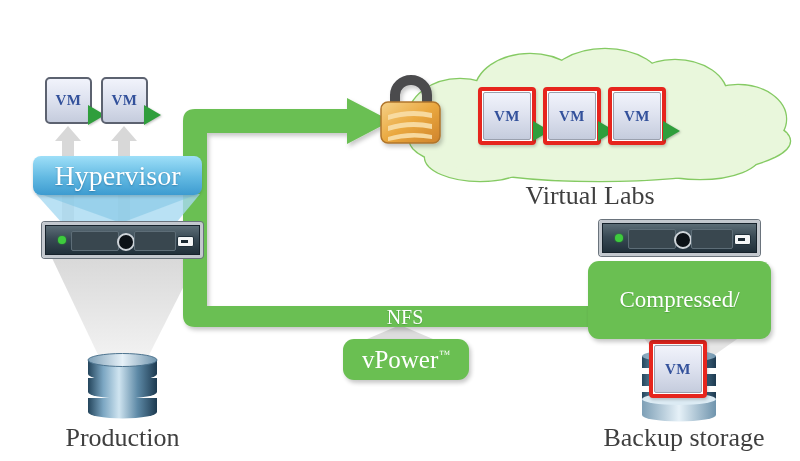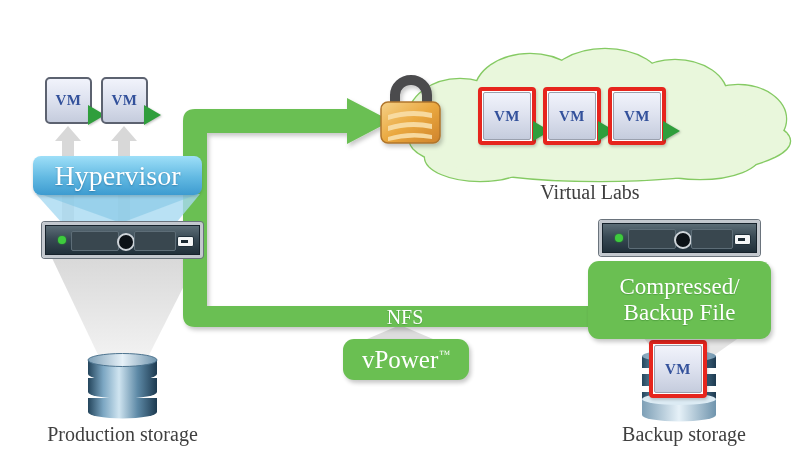--- a/index.html
+++ b/index.html
@@ -42,21 +42,21 @@
         border:2px solid #cfd5da;}
   .usb{position:absolute;top:11px;width:15px;height:9px;background:#f4f6f7;border-radius:2px;
        border:1px solid #20303a;}
   .usb::after{content:"";position:absolute;left:3px;top:3px;width:7px;height:3px;background:#1c2a33;}
 
   
   .pill{background:#6abf52;color:#fff;border-radius:11px;display:flex;flex-direction:column;
         align-items:center;justify-content:center;box-shadow:2px 3px 4px rgba(0,0,0,.22);}
   .pill .l{line-height:26px;font-size:23px;text-shadow:0 1px 1px rgba(0,80,0,.25);}
 
-  .biglabel{color:#3f3f3f;font-size:20px;text-align:center;}
+  .biglabel{color:#3f3f3f;font-size:26px;text-align:center;}
   .nfs-text{color:#fff;font-size:20px;text-shadow:0 1px 1px rgba(0,80,0,.25);}
   .tm{font-size:11px;vertical-align:super;margin-left:1px;}
 </style>
 </head>
 <body>
 
 <div class="stage">
 
   <svg class="bg" width="800" height="461" viewBox="0 0 800 461">
     <defs>
@@ -216,20 +216,19 @@
   </div>
 
   <div class="abs nfs-text" style="left:360px;top:287px;width:90px;text-align:center;">NFS</div>
 
   <div class="abs pill" style="left:343px;top:320px;width:126px;height:41px;">
     <span style="font-size:25px;"><span>vPower</span><span class="tm">™</span></span>
   </div>
 
   <div class="abs pill" style="left:588px;top:242px;width:183px;height:78px;">
     <span class="l">Compressed/</span>
-    <span class="l">Backup File</span>
   </div>
 
   <div class="abs biglabel" style="left:25px;top:404px;width:195px;">Production storage</div>
   <div class="abs biglabel" style="left:598px;top:404px;width:172px;">Backup storage</div>
   <div class="abs biglabel" style="left:495px;top:162px;width:190px;">Virtual Labs</div>
 
 </div>
 
 </body></html>

